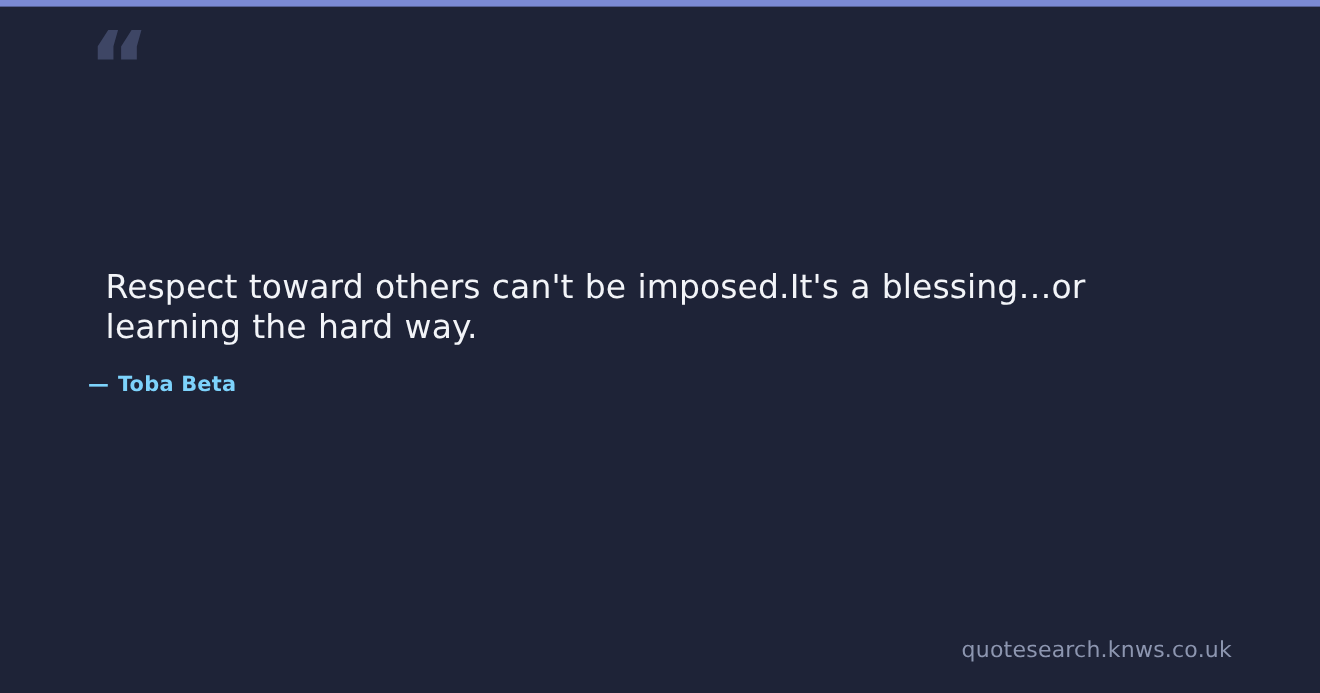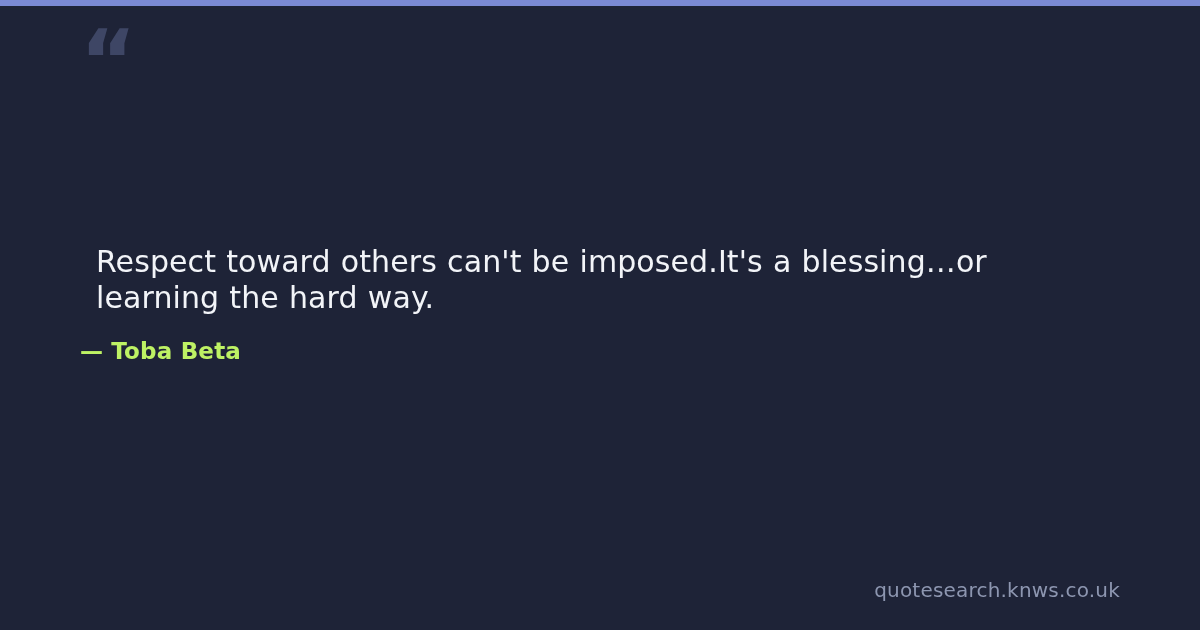--- a/index.html
+++ b/index.html
@@ -66,23 +66,23 @@
     font-weight: 400;
     line-height: 36px;
     letter-spacing: 0.1px;
     word-spacing: 0.5px;
   }
 
   .attribution {
     position: absolute;
     left: 80px;
     top: 338px;
-    color: #bef264;
+    color: #7dd3fc;
     font-family: "DejaVu Sans", "Liberation Sans", sans-serif;
-    font-size: 23px;
+    font-size: 19px;
     font-weight: 700;
     letter-spacing: 0.2px;
     white-space: nowrap;
   }
 
   .attribution .dash {
     margin-right: 8px;
   }
 
   

